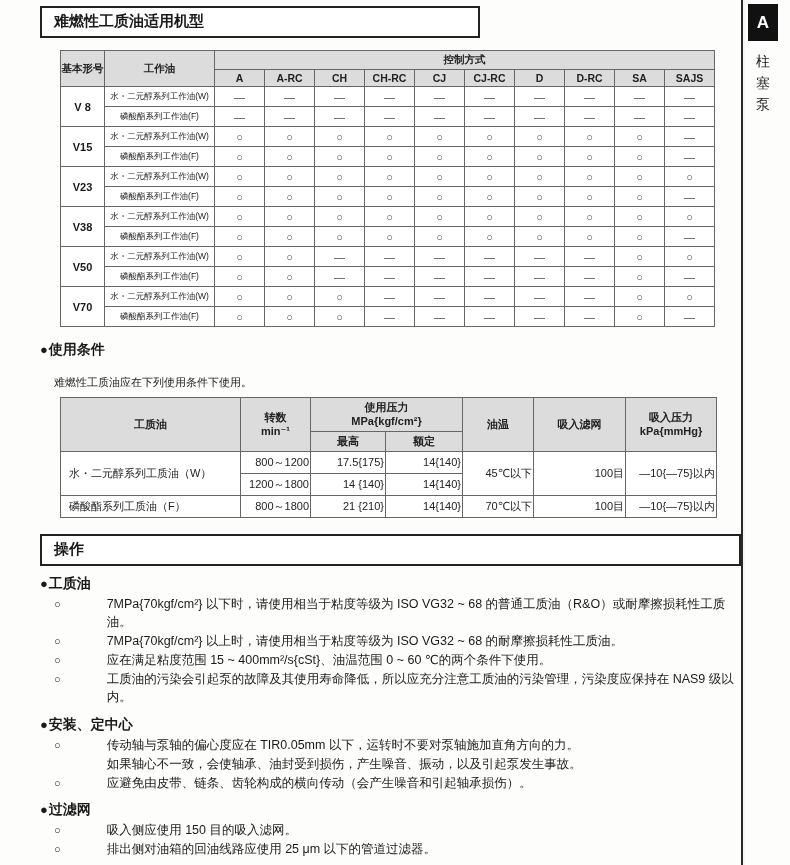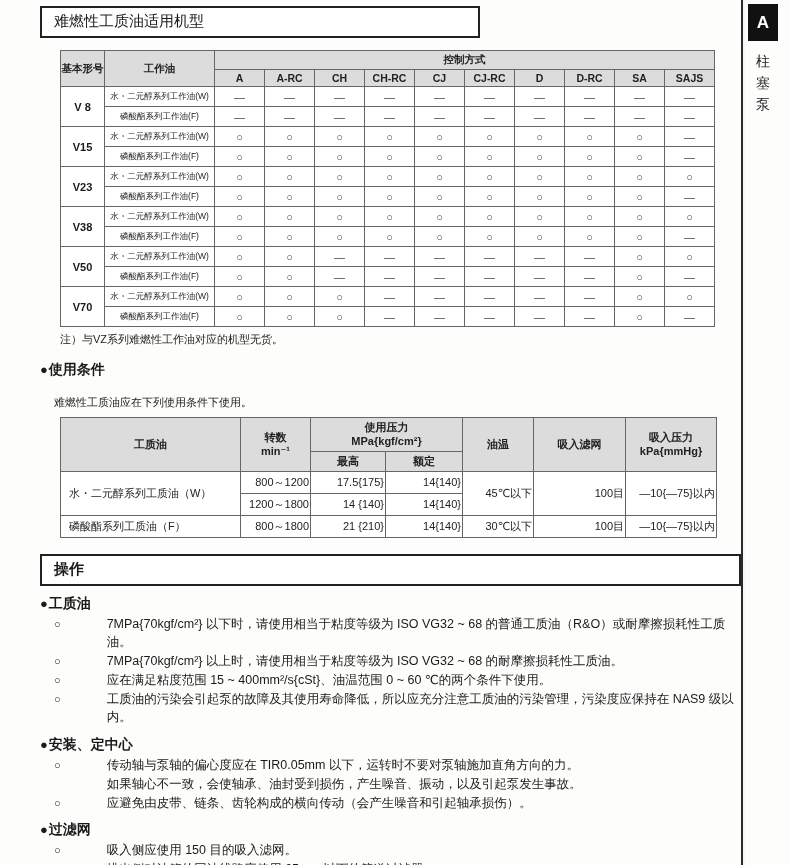--- a/index.html
+++ b/index.html
@@ -22,21 +22,21 @@
     background:#111; color:#fff; font-weight:bold; font-size:17px;
     display:flex; align-items:center; justify-content:center;
   }
   .v-label {
     width:14px; margin-left:11px; font-size:14px; line-height:1.55;
     word-break:break-all; text-align:center; color:#222;
   }
   
   .title-box {
     width:440px; border:2px solid #222; background:#fff;
-    font-size:15px; font-weight:normal; padding:4px 12px 5px;
+    font-size:15px; font-weight:bold; padding:4px 12px 5px;
     margin-bottom:12px;
   }
   .op-box {
     width:701px; border:2px solid #222; background:#fff;
     font-size:15px; font-weight:bold; padding:4px 12px 5px;
     margin-top:16px;
   }
   
   table { border-collapse:collapse; table-layout:fixed; margin-left:20px; }
   th, td { border:1px solid #666; overflow:hidden; }
@@ -263,21 +263,20 @@
           <td class="sym-cell">—</td>
           <td class="sym-cell">—</td>
           <td class="sym-cell">—</td>
           <td class="sym-cell">—</td>
           <td class="sym-cell">○</td>
           <td class="sym-cell">—</td>
         </tr>
       </tbody>
   </table>
 
-  <div class="note">注）与VZ系列难燃性工作油对应的机型无货。</div>
 
   <div class="sec-head">
     <span class="marker">●</span>
     <span>使用条件</span>
   </div>
   <div class="sec-intro">难燃性工质油应在下列使用条件下使用。</div>
 
   <table class="cond-table">
     <colgroup>
       <col style="width:180px">
@@ -324,21 +323,21 @@
       <tr>
         <td>1200～1800</td>
         <td>14  {140}</td>
         <td>14{140}</td>
       </tr>
       <tr>
         <td class="fluid-cell">磷酸酯系列工质油（F）</td>
         <td>800～1800</td>
         <td>21  {210}</td>
         <td>14{140}</td>
-        <td>30℃以下</td>
+        <td>70℃以下</td>
         <td>100目</td>
         <td>—10{—75}以内</td>
       </tr>
     </tbody>
   </table>
 
   <div class="op-box">
     <span>操作</span>
   </div>
 

